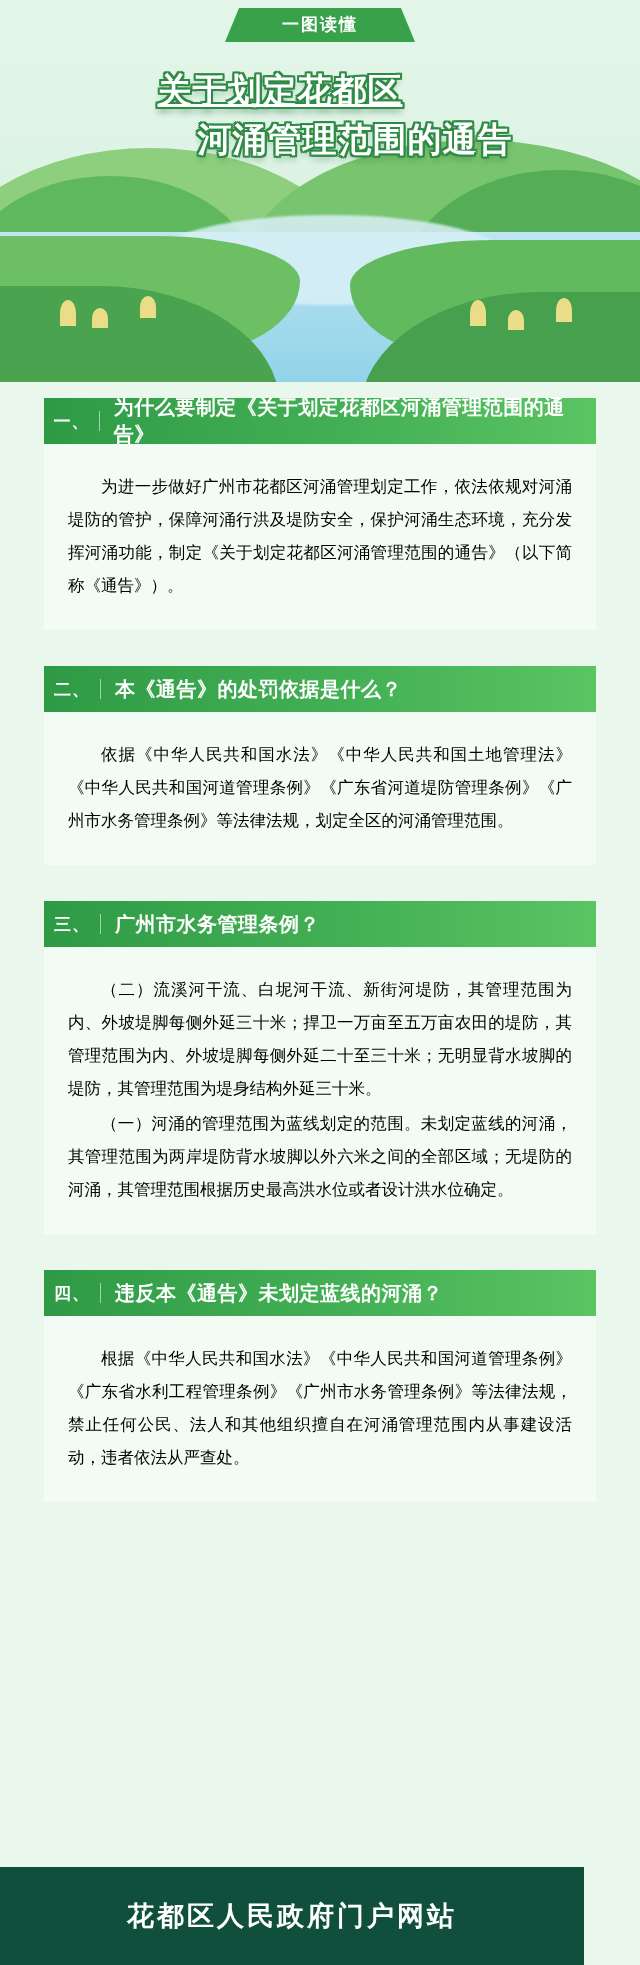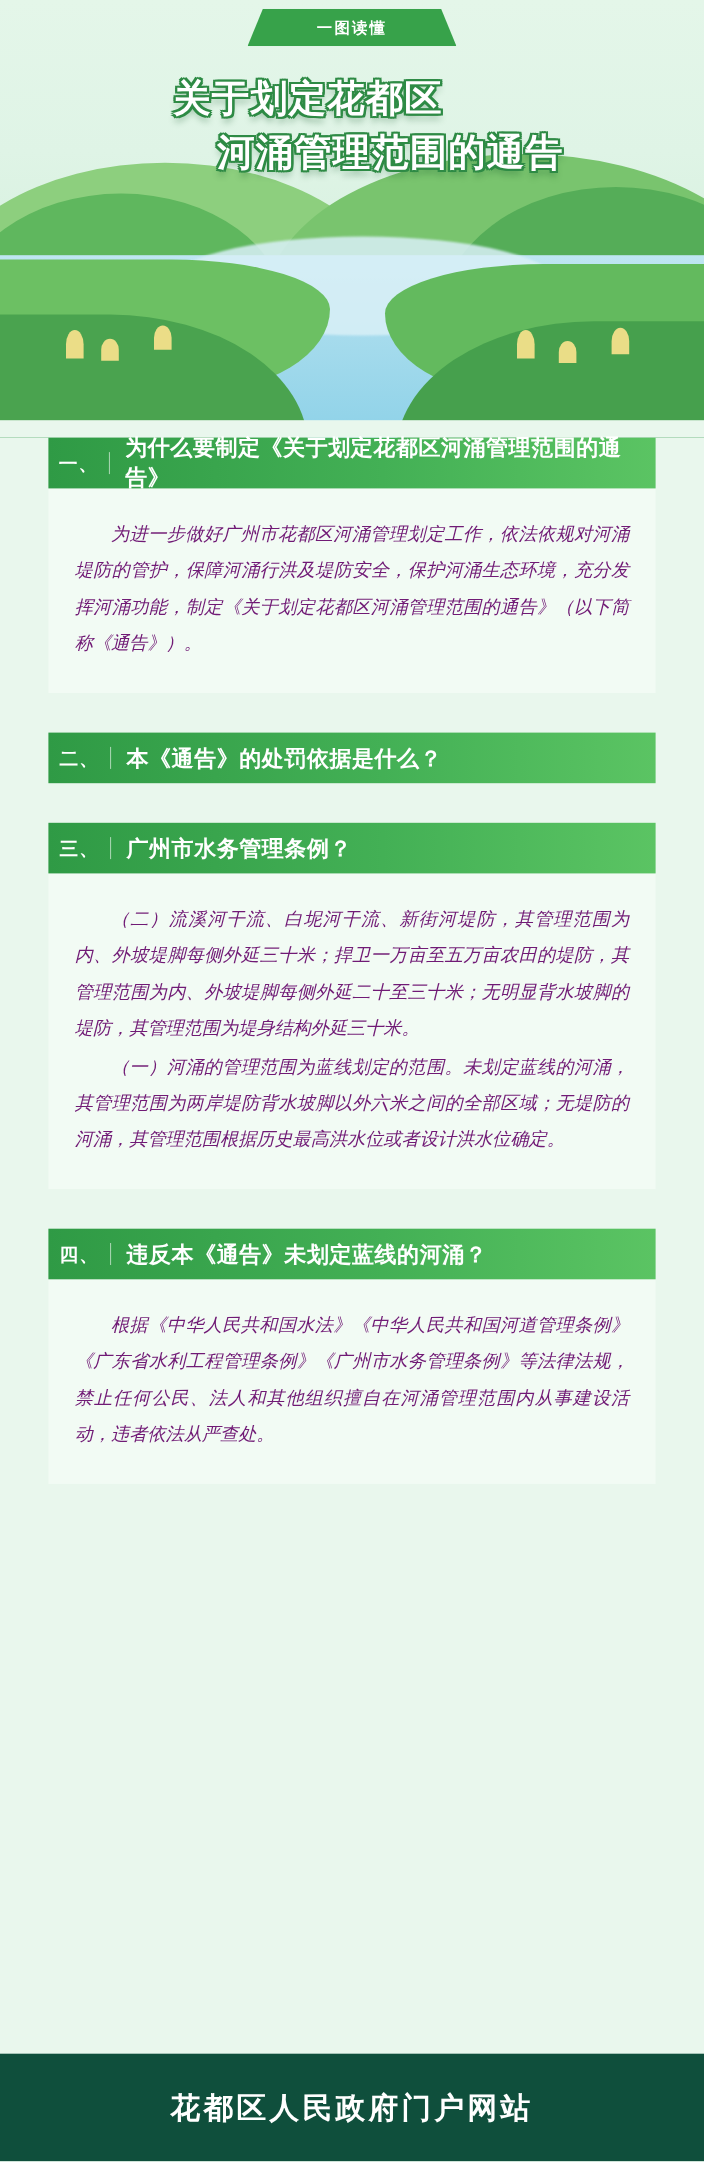--- a/index.html
+++ b/index.html
@@ -37,21 +37,21 @@
   }
   .ribbon {
     position: absolute;
     left: 50%;
     top: 8px;
     transform: translateX(-50%);
     width: 190px;
     height: 34px;
     background: #37a24a;
     color: #fff;
-    font-size: 14px;
+    font-size: 17px;
     font-weight: bold;
     letter-spacing: 2px;
     text-align: center;
     line-height: 34px;
     clip-path: polygon(14px 0, calc(100% - 14px) 0, 100% 100%, 0 100%);
   }
   .hero-title {
     position: absolute;
     left: 0;
     top: 66px;
@@ -60,21 +60,21 @@
     color: #ffffff;
     font-weight: bold;
     font-size: 34px;
     line-height: 1.45;
     letter-spacing: 1px;
     text-shadow:
        2px 0 0 #2e8b45, -2px 0 0 #2e8b45, 0 2px 0 #2e8b45, 0 -2px 0 #2e8b45,
        2px 2px 0 #2e8b45, -2px 2px 0 #2e8b45, 2px -2px 0 #2e8b45, -2px -2px 0 #2e8b45,
        0 5px 6px rgba(20,90,40,.35);
   }
-  .hero-title .l1 { display:block; padding-right: 80px; }
+  .hero-title .l1 { display:block; padding-right: 80px; text-decoration: underline; }
   .hero-title .l2 { display:block; padding-left: 70px; }
 
   
   .hill {
     position: absolute;
     border-radius: 50% 50% 0 0 / 100% 100% 0 0;
   }
   .hill-a { left: -60px; top: 148px; width: 420px; height: 130px; background: #8dcf7e; }
   .hill-b { left: 240px; top: 140px; width: 470px; height: 140px; background: #79c46e; }
   .hill-c { left: -40px; top: 176px; width: 300px; height: 110px; background: #5fb75e; }
@@ -167,37 +167,36 @@
     margin-right: 14px;
   }
   .sec-head .htitle {
     font-size: 20px;
     font-weight: bold;
     letter-spacing: .5px;
   }
   .sec-body {
     background: #f2fbf4;
     padding: 26px 24px 28px 24px;
-    color: #701a75;
+    color: #000000;
     font-size: 16.5px;
     line-height: 2;
     text-align: justify;
-    font-style: italic;
   }
   .sec-body p {
     margin: 0;
     text-indent: 2em;
   }
   .sec-body p + p { margin-top: 2px; }
 
   
   .footer {
     position: absolute;
     left: 0; bottom: 0;
-    width: 640px;
+    width: 584px;
     height: 98px;
     background: #0f4f3c;
     display: flex;
     align-items: center;
     justify-content: center;
   }
   .footer-text {
     color: #ffffff;
     font-size: 27px;
     font-weight: bold;
@@ -253,20 +252,23 @@
         <p>为进一步做好广州市花都区河涌管理划定工作，依法依规对河涌堤防的管护，保障河涌行洪及堤防安全，保护河涌生态环境，充分发挥河涌功能，制定《关于划定花都区河涌管理范围的通告》（以下简称《通告》）。</p>
       </div>
     </div>
 
     <div class="section">
       <div class="sec-head">
         <div class="num">二、</div>
         <div class="sep"></div>
         <div class="htitle">本《通告》的处罚依据是什么？</div>
       </div>
+      <div class="sec-body">
+        <p>依据《中华人民共和国水法》《中华人民共和国土地管理法》《中华人民共和国河道管理条例》《广东省河道堤防管理条例》《广州市水务管理条例》等法律法规，划定全区的河涌管理范围。</p>
+      </div>
     </div>
 
     <div class="section">
       <div class="sec-head">
         <div class="num">三、</div>
         <div class="sep"></div>
         <div class="htitle">广州市水务管理条例？</div>
       </div>
       <div class="sec-body">
         <p>（二）流溪河干流、白坭河干流、新街河堤防，其管理范围为内、外坡堤脚每侧外延三十米；捍卫一万亩至五万亩农田的堤防，其管理范围为内、外坡堤脚每侧外延二十至三十米；无明显背水坡脚的堤防，其管理范围为堤身结构外延三十米。</p>

